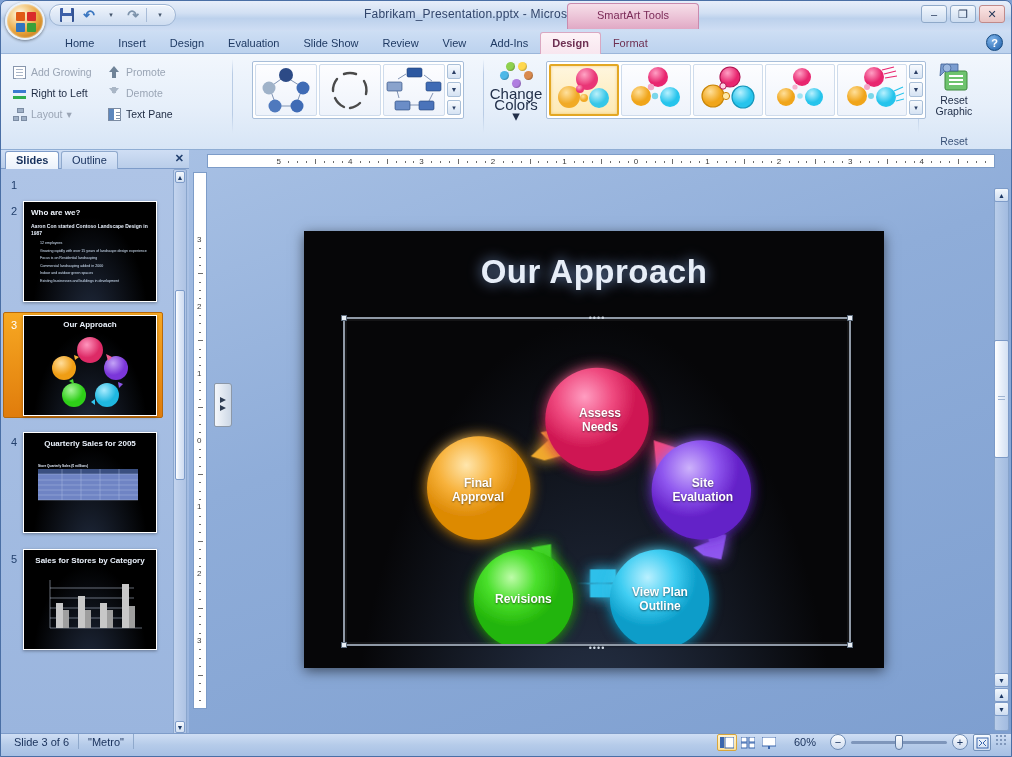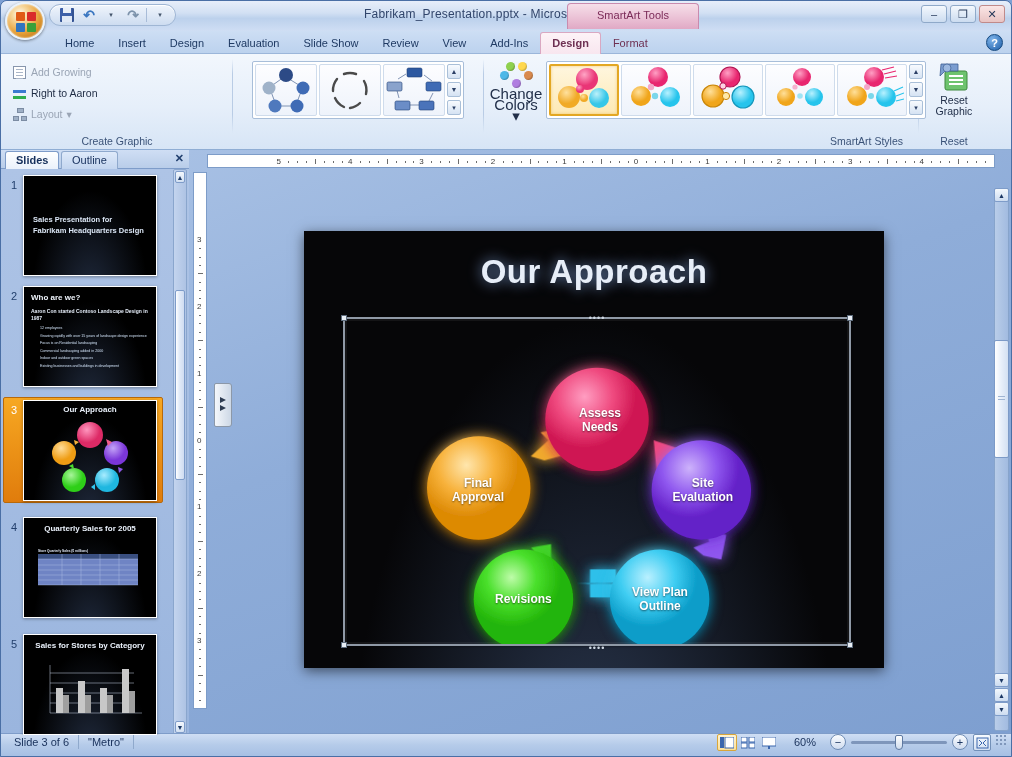--- a/index.html
+++ b/index.html
@@ -377,39 +377,58 @@
           <div class="cmd dis">
             <span class="mi">
                 <i class="ic-bullet"></i>
               </span>
             <span>Add Growing</span>
           </div>
           <div class="cmd">
             <span class="mi">
                 <i class="ic-rtl"></i>
               </span>
-            <span>Right to Aaron</span>
+            <span>Right to Left</span>
           </div>
           <div class="cmd dis">
             <span class="mi">
               <i class="ic-layout">
                 <i style="left:4px;top:0;width:7px;height:5px;"></i>
                 <i style="left:0;top:8px;width:6px;height:5px;"></i>
                 <i style="left:8px;top:8px;width:6px;height:5px;"></i>
               </i>
             </span>
             <span>Layout</span>
             <span>▾</span>
           </div>
         </div>
 
         <div class="rsep"></div>
 
-      </div>
-      <div class="rgroup-label">Create Graphic</div>
+        <div class="cmdcol" style="width:84px;">
+          <div class="cmd dis">
+            <span class="mi">
+                <i class="ic-arrowu"></i>
+              </span>
+            <span>Promote</span>
+          </div>
+          <div class="cmd dis">
+            <span class="mi">
+                <i class="ic-arrowd"></i>
+              </span>
+            <span>Demote</span>
+          </div>
+          <div class="cmd">
+            <span class="mi">
+                <i class="ic-txtpane"></i>
+              </span>
+            <span>Text Pane</span>
+          </div>
+        </div>
+      </div>
     </div>
 
     <div class="rsep"></div>
 
     <div class="rgroup" style="width:248px;">
       <div class="rgroup-body" style="justify-content:center;">
         <div class="gal">
           <div class="galitem">
             <svg width="60" height="50" viewBox="0 0 60 50">
               <g stroke="#7f93b4" stroke-width="1">
@@ -555,21 +574,20 @@
               <circle cx="29" cy="22" r="3" fill="#f3a8c8"></circle>
             </svg>
           </div>
           <div class="galnav">
             <button>▲</button>
             <button>▼</button>
             <button>▾</button>
           </div>
         </div>
       </div>
-      <div class="rgroup-label" style="text-align:right;padding-right:14px;">SmartArt Styles</div>
     </div>
 
     <div class="rsep"></div>
 
     <div class="rgroup" style="width:68px;">
       <div class="rgroup-body" style="justify-content:center;">
         <div class="reset-btn">
           <span class="reset-ic">
             <svg width="34" height="32" viewBox="0 0 34 32">
               <rect x="8" y="9" width="22" height="19" rx="2" fill="#6ec36e" stroke="#3f8a3f"></rect>
@@ -596,25 +614,20 @@
       <div class="panetabs">
         <div class="ptab active">Slides</div>
         <div class="ptab">Outline</div>
         <div class="pane-close">✕</div>
       </div>
 
       <div class="thumbs">
 
         <div class="thumbrow">
           <div class="thumbnum">1</div>
-          <div class="thumbbox">
-            <div class="sld g">
-              <div style="position:absolute;left:9px;top:38px;right:9px;font-size:7.5px;color:#dbe6f5;font-weight:bold;line-height:11px;">Sales Presentation for Fabrikam Headquarters Design</div>
-            </div>
-          </div>
         </div>
 
         <div class="thumbrow">
           <div class="thumbnum">2</div>
           <div class="thumbbox">
             <div class="sld g">
               <div style="position:absolute;left:7px;top:6px;font-size:8px;color:#eef3fb;font-weight:bold;">Who are we?</div>
               <div style="position:absolute;left:7px;top:21px;right:6px;font-size:5px;color:#e6eefa;font-weight:bold;line-height:6.5px;">Aaron Con started Contoso Landscape Design in 1987</div>
               <div style="position:absolute;left:16px;top:38px;right:5px;font-size:3.6px;color:#cfe0f5;line-height:7.5px;">
                 <div>12 employees</div>

